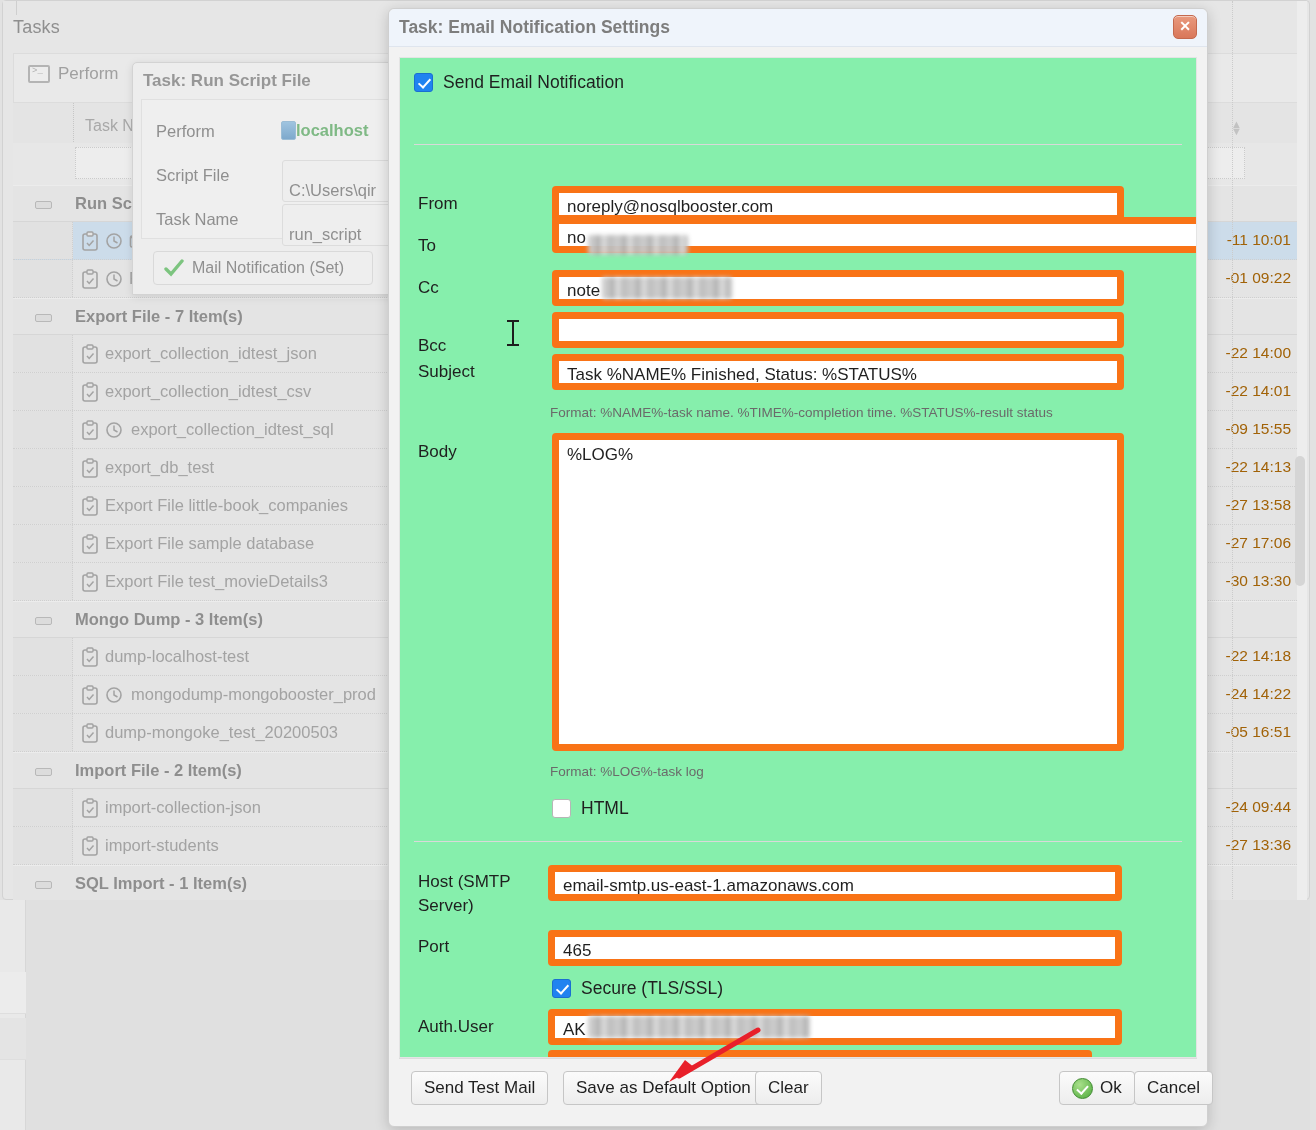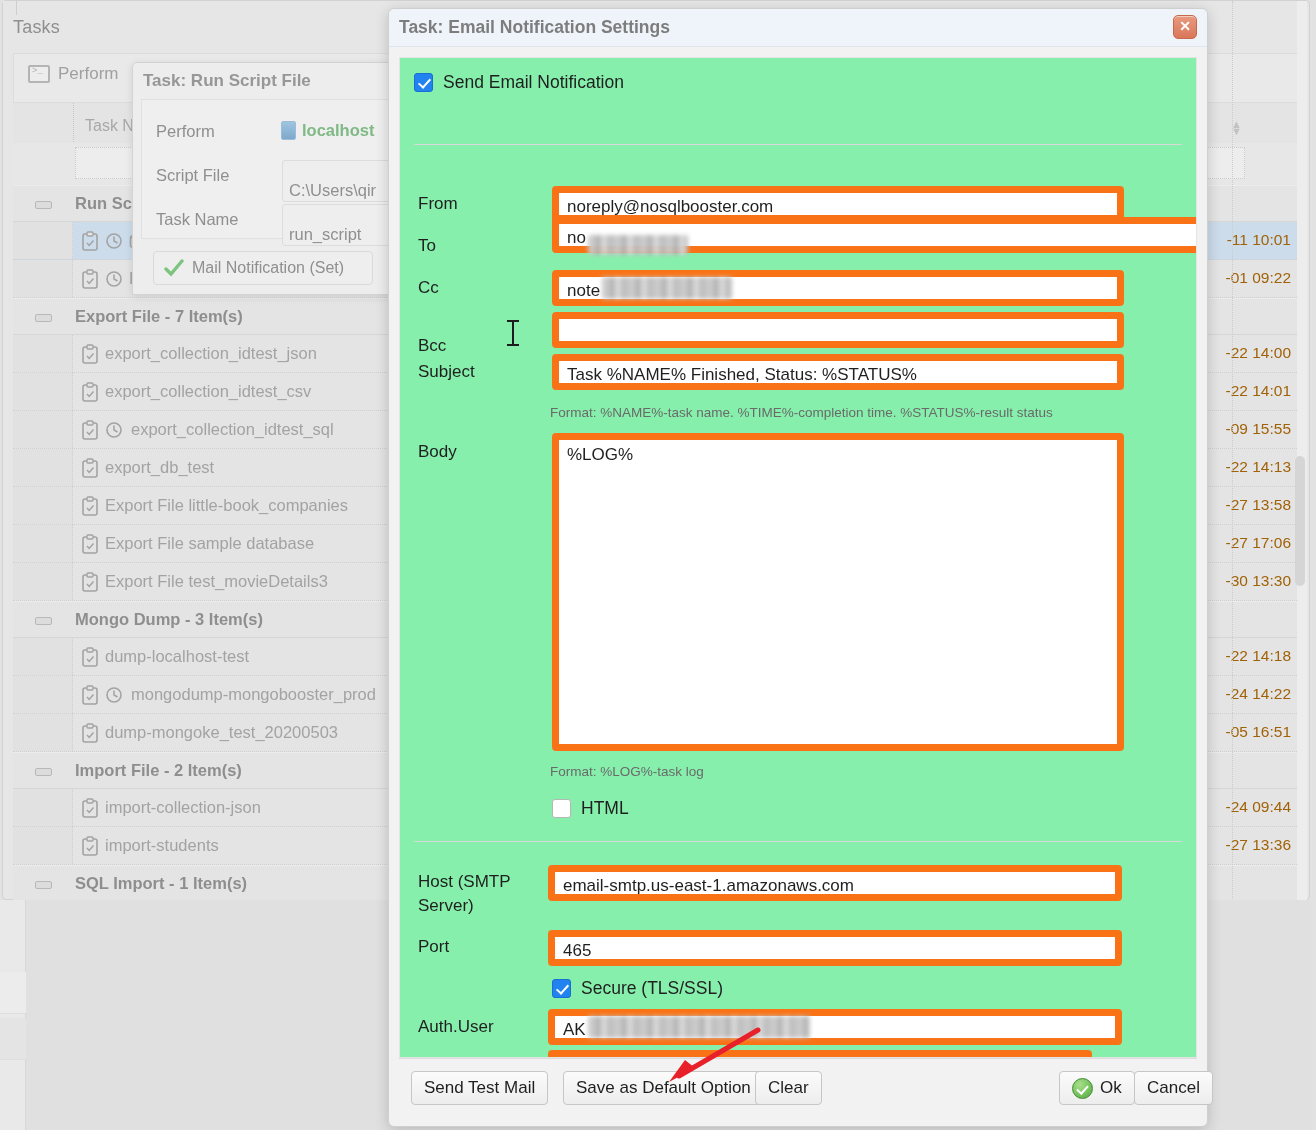--- a/index.html
+++ b/index.html
@@ -146,21 +146,21 @@
     position:absolute; left: 8px; top: 36px; right: -2px; height: 140px;
     background: #efefef; border:1px solid #e0e0e0; border-right:none;
   }
   .rd-label { position:absolute; font-size:16.5px; color:#8f8f8f; }
   .rd-input {
     position:absolute; height: 30px; background:#eeeeee;
     border:1px solid #dcdcdc; border-radius:3px;
     font-size:16.5px; color:#8f8f8f; padding: 20px 6px; white-space:nowrap; overflow:hidden;
   }
   .rd-host {
-    position:absolute; left: 148px; top: 58px; display:flex; align-items:center; gap:6px;
+    position:absolute; left: 148px; top: 58px; display:flex; align-items:center; 
     font-size:16.5px; font-weight:bold; color:#7fb985;justify-content:flex-end;
   }
   .db-icon {
     width: 15px; height: 19px; border-radius: 2px;
     background: linear-gradient(180deg,#9fc4e0,#7ea9cc);
     border: 1px solid #9bbdd6;
   }
   .mail-notif-btn {
     position:absolute; left: 20px; top: 188px; width: 220px; height: 34px;
     background:#eeeeee; border:1px solid #d9d9d9; border-radius:4px;

